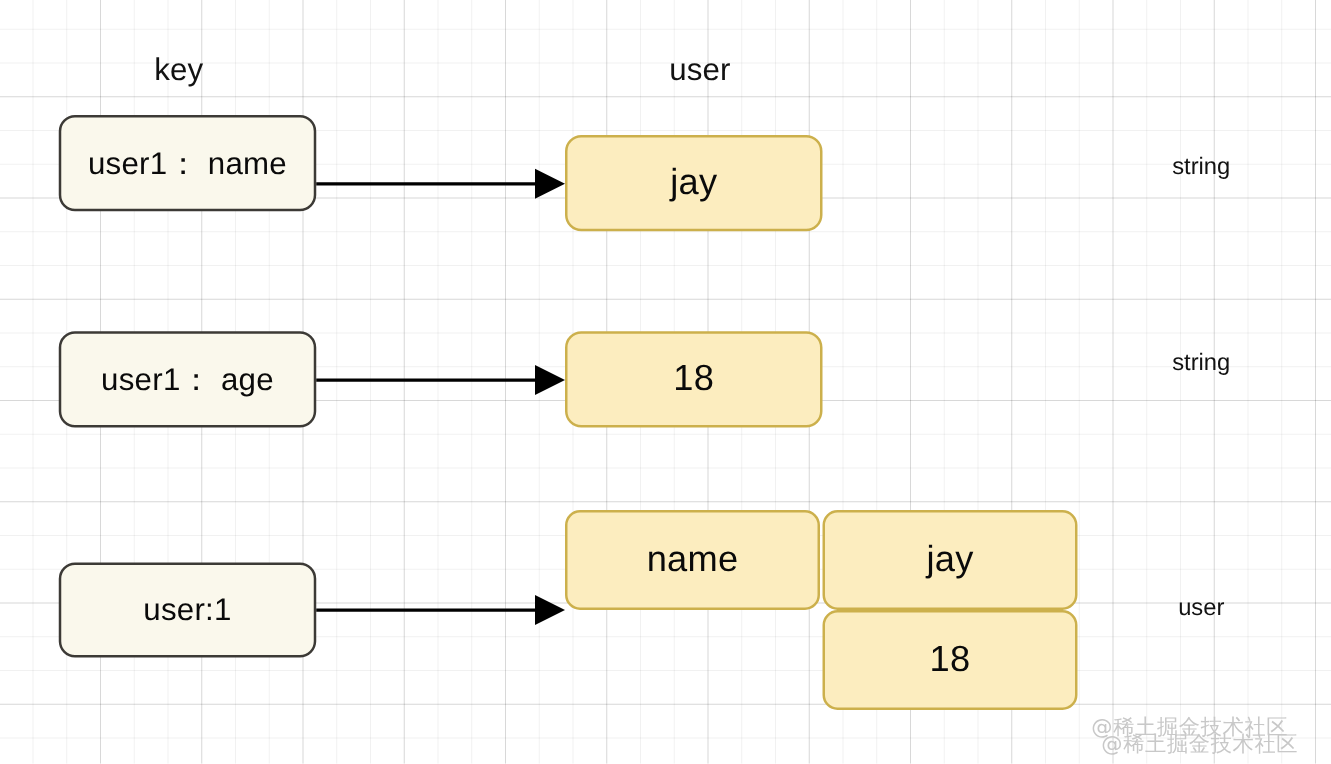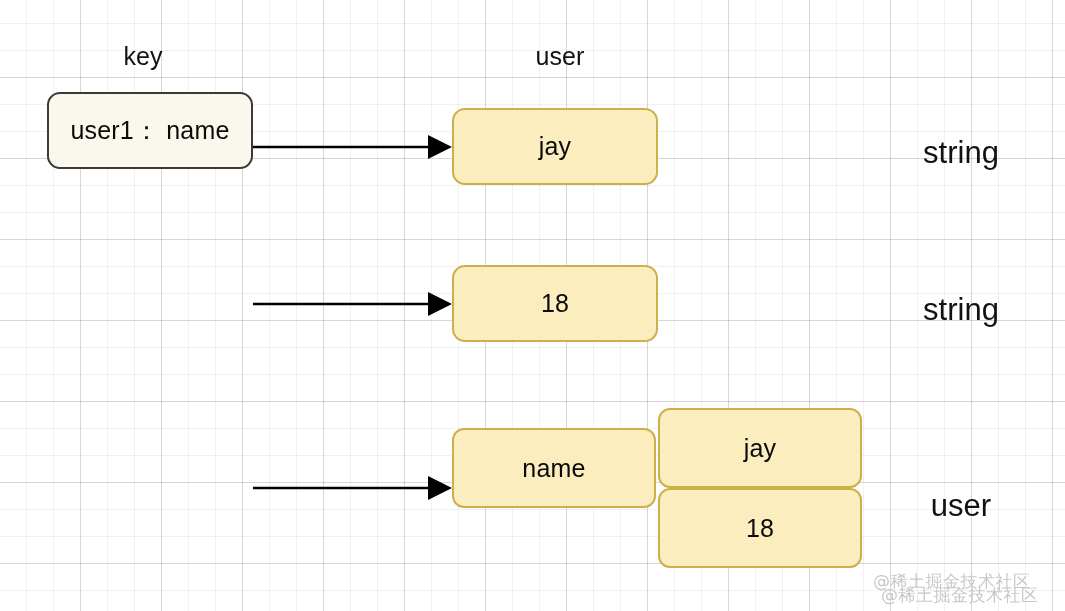--- a/index.html
+++ b/index.html
@@ -61,37 +61,36 @@
   .val-box {
     position: absolute;
     box-sizing: border-box;
     background: #fcedbf;
     border: 2.4px solid #ccb04c;
     border-radius: 13px;
     display: flex;
     align-items: center;
     justify-content: center;
     color: #0a0a0a;
-    font-size: 25px;
+    font-size: 29px;
     white-space: nowrap;
     letter-spacing: 0.2px;
   }
 
   
   .hash-cell { border-radius: 12px; }
 
   
   .type-label {
     position: absolute;
-    font-size: 31px;
+    font-size: 19px;
     color: #121212;
     white-space: nowrap;
     transform: translateX(-50%);
     text-align: center;
-    margin-top: 12px;
   }
 
   
   .arrow-svg {
     position: absolute;
     overflow: visible;
     pointer-events: none;
   }
 
   
@@ -117,37 +116,39 @@
 
   <svg class="arrow-svg" style="left:253px; top:130px;" width="200" height="36" viewBox="0 0 200 36">
     <line x1="0" y1="17" x2="178" y2="17" stroke="#000000" stroke-width="2.6"></line>
     <polygon points="175,5 199,17 175,29" fill="#000000"></polygon>
   </svg>
 
   <div class="val-box" style="left:452px; top:108px; width:206px; height:77px;">jay</div>
 
   <div class="type-label" style="left:961px; top:123px;">string</div>
 
+  <div class="key-box" style="left:47px; top:265px; width:206px; height:77px;">user1： age</div>
 
   <svg class="arrow-svg" style="left:253px; top:287px;" width="200" height="36" viewBox="0 0 200 36">
     <line x1="0" y1="17" x2="178" y2="17" stroke="#000000" stroke-width="2.6"></line>
     <polygon points="175,5 199,17 175,29" fill="#000000"></polygon>
   </svg>
 
   <div class="val-box" style="left:452px; top:265px; width:206px; height:77px;">18</div>
 
   <div class="type-label" style="left:961px; top:280px;">string</div>
 
+  <div class="key-box" style="left:47px; top:450px; width:206px; height:76px;">user:1</div>
 
   <svg class="arrow-svg" style="left:253px; top:470px;" width="200" height="36" viewBox="0 0 200 36">
     <line x1="0" y1="18" x2="178" y2="18" stroke="#000000" stroke-width="2.6"></line>
     <polygon points="175,6 199,18 175,30" fill="#000000"></polygon>
   </svg>
 
-  <div class="val-box hash-cell" style="left:452px; top:428px; width:204px; height:80px;">name</div>
+  <div class="val-box hash-cell" style="left:452px; top:408px; width:204px; height:80px;">name</div>
 
   <div class="val-box hash-cell" style="left:658px; top:408px; width:204px; height:80px;">jay</div>
 
 
   <div class="val-box hash-cell" style="left:658px; top:488px; width:204px; height:80px;">18</div>
 
   <div class="type-label" style="left:961px; top:476px;">user</div>
 
   <div class="watermark" style="left:873px; top:570px;">@稀土掘金技术社区</div>
 

